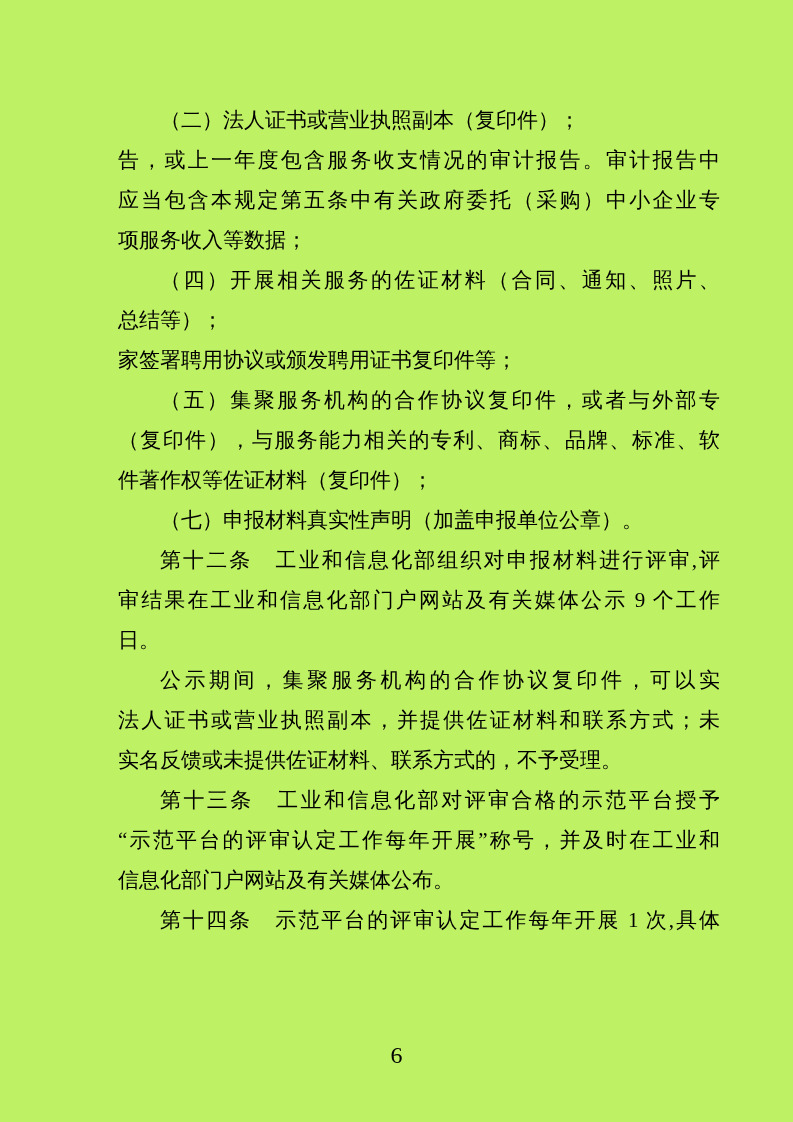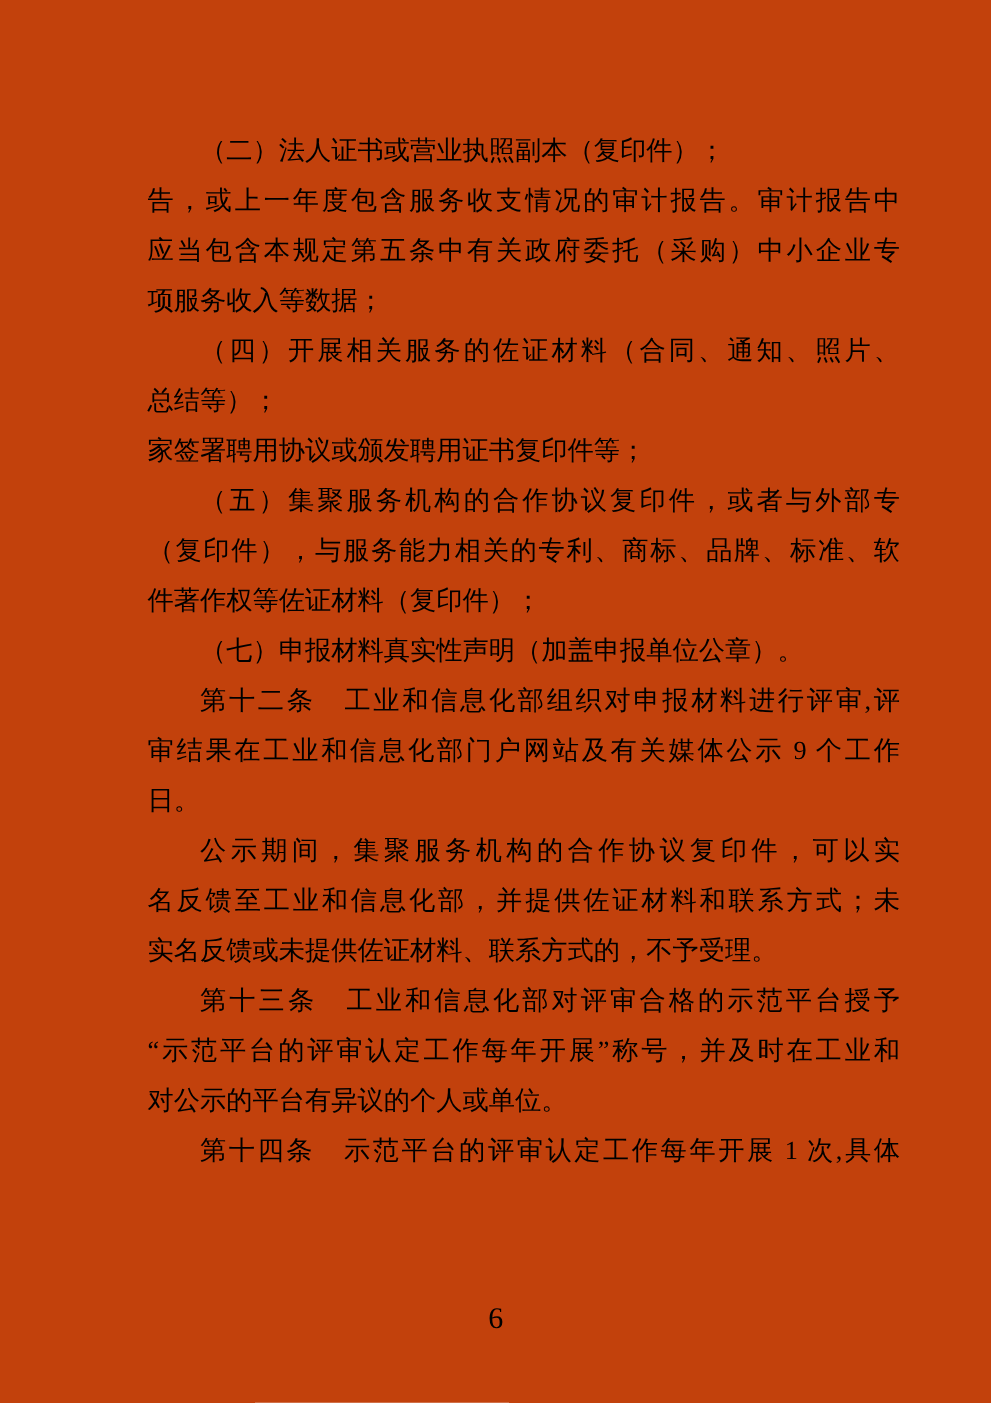--- a/index.html
+++ b/index.html
@@ -8,21 +8,21 @@
     height: 1122px;
     background: #ffffff;
     color: #000000;
     position: relative;
     overflow: hidden;
     font-family: "Liberation Serif", "DejaVu Serif", serif;
   }
   .page {
     position: absolute;
     inset: 0;
-    background: #c2410c;
+    background: #bef264;
   }
   .text-body {
     position: absolute;
     left: 118px;
     top: 100px;
     width: 602px;
   }
   .paragraph { margin: 0; padding: 0; }
   .line {
     font-size: 21px;
@@ -83,28 +83,28 @@
     </div>
 
     <div class="paragraph">
       <div class="line first fill">第十二条　工业和信息化部组织对申报材料进行评审,评</div>
       <div class="line fill">审结果在工业和信息化部门户网站及有关媒体公示 9 个工作</div>
       <div class="line">日。</div>
     </div>
 
     <div class="paragraph">
       <div class="line first fill">公示期间，集聚服务机构的合作协议复印件，可以实</div>
-      <div class="line fill">名反馈至工业和信息化部，并提供佐证材料和联系方式；未</div>
+      <div class="line fill">法人证书或营业执照副本，并提供佐证材料和联系方式；未</div>
       <div class="line">实名反馈或未提供佐证材料、联系方式的，不予受理。</div>
     </div>
 
     <div class="paragraph">
       <div class="line first fill">第十三条　工业和信息化部对评审合格的示范平台授予</div>
       <div class="line fill">“示范平台的评审认定工作每年开展”称号，并及时在工业和</div>
-      <div class="line">对公示的平台有异议的个人或单位。</div>
+      <div class="line">信息化部门户网站及有关媒体公布。</div>
     </div>
 
     <div class="paragraph">
       <div class="line first fill">第十四条　示范平台的评审认定工作每年开展 1 次,具体</div>
     </div>
 
   </div>
 
   <div class="page-number">6</div>
 </div>

